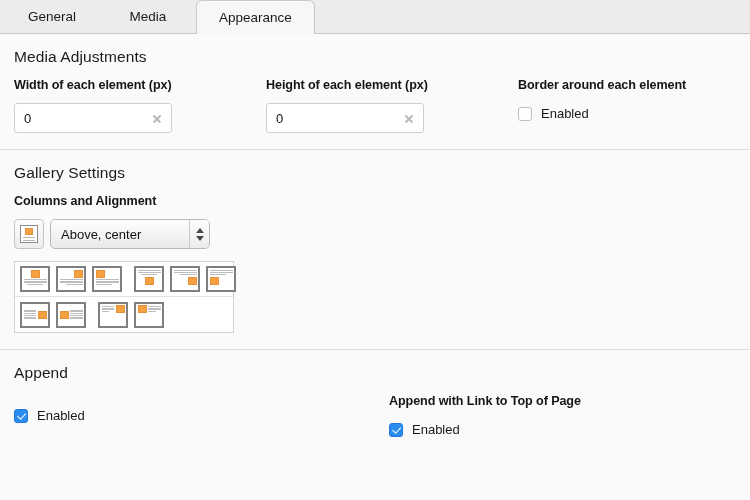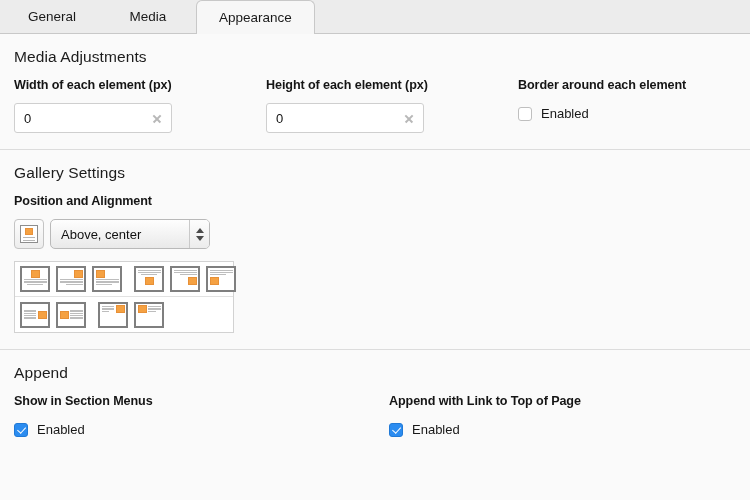--- a/index.html
+++ b/index.html
@@ -308,21 +308,21 @@
 
       </div>
     </div>
 
     <div class="section">
       <div class="section-title">Gallery Settings</div>
 
       <div class="cols">
 
         <div class="col-a">
-          <div class="field-label">Position and Alignment</div>
+          <div class="field-label">Columns and Alignment</div>
 
           <div class="pos-row">
             <div class="preview-btn">
               <div class="mini" style="width:18px;height:18px;">
                 <div class="sq" style="width:8px;height:7px;margin:0 auto 1.5px auto;"></div>
                 <div class="lines" style="width:100%;">
                   <div class="ln" style="width:100%"></div>
                   <div class="ln" style="width:100%"></div>
                   <div class="ln" style="width:70%;margin:0 auto"></div>
                 </div>
@@ -444,21 +444,20 @@
 
       </div>
     </div>
 
     <div class="section last">
       <div class="section-title">Append</div>
 
       <div class="cols">
 
         <div class="col-a">
-          <div class="field-label">Show in Section Menus</div>
           <div class="checkrow" style="margin-top:14px;">
             <div class="cbox checked"></div>
             <div class="cbox-label">Enabled</div>
           </div>
         </div>
 
         <div class="col-b">
           <div class="field-label">Append with Link to Top of Page</div>
           <div class="checkrow" style="margin-top:14px;">
             <div class="cbox checked"></div>

